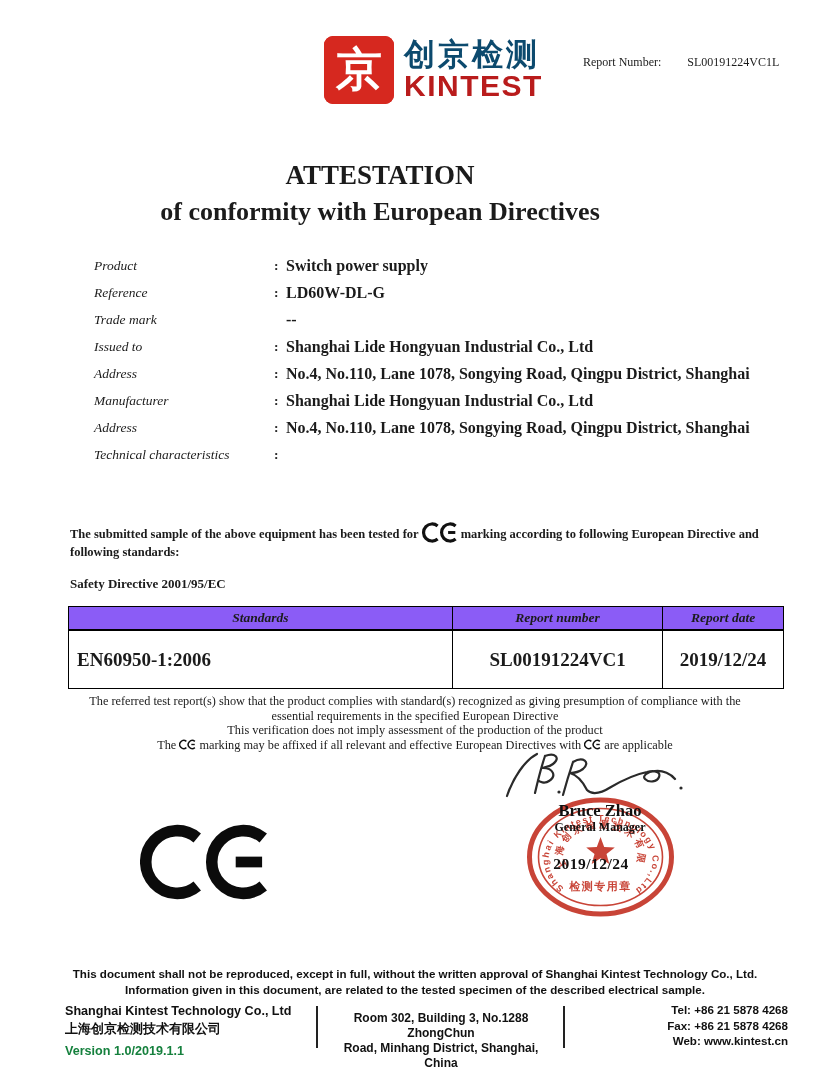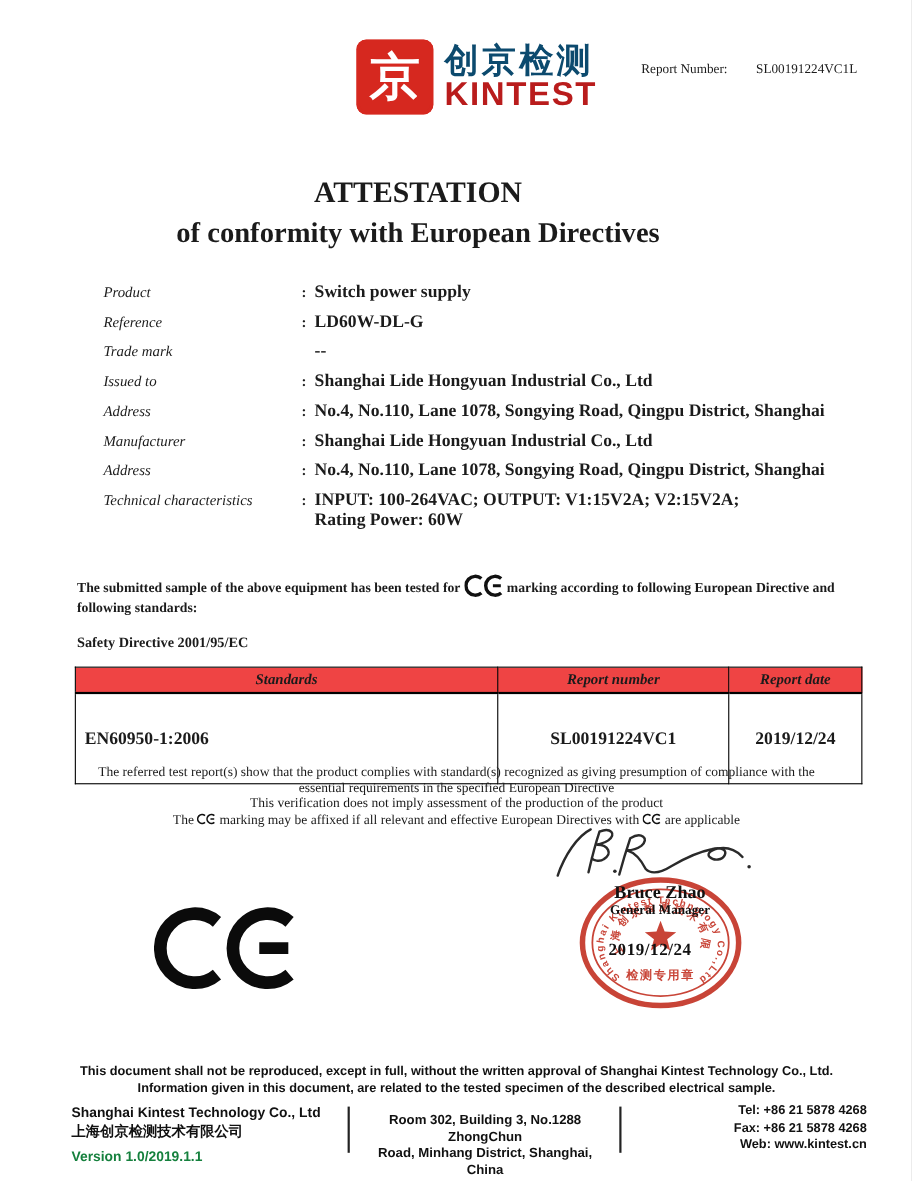--- a/index.html
+++ b/index.html
@@ -37,23 +37,23 @@
 
   
   .statement{left:70px; top:521px; width:720px; font-weight:bold; font-size:12.5px; line-height:17px;}
   .directive{left:70px; top:576px; font-weight:bold; font-size:13px;}
 
   .ce-inline{width:36px; height:23px; vertical-align:-6px; color:#111;}
   .ce-tiny{width:17px; height:11px; vertical-align:-1px; color:#111;}
 
   
   table.std{left:68px; top:606px; width:716px; border-collapse:collapse; position:absolute;}
-  table.std th{background:#ef4444; border:1.5px solid #000; border-bottom:2px solid #000;
+  table.std th{background:#8b5cf6; border:1.5px solid #000; border-bottom:2px solid #000;
                font-style:italic; font-weight:bold; font-size:13.5px; height:20px; padding:1px 4px;}
-  table.std td{border:1.5px solid #000; font-weight:bold; font-size:16px; height:53px; padding:14px 8px;}
+  table.std td{border:1.5px solid #000; font-weight:bold; font-size:19px; height:53px; padding:2px 8px;}
   td.c{text-align:center;}
 
   
   .compliance{left:40px; top:694px; width:750px; text-align:center; font-size:12.3px; line-height:14.5px;}
 
   
   .sig-svg{left:495px; top:748px;}
   .stamp-svg{left:523px; top:795px; opacity:.92;}
   .overlay{text-align:center; font-weight:bold; color:#111;}
   .ov-name{left:515px; top:801px; width:170px; font-size:16.5px;}
@@ -138,24 +138,20 @@
       <div class="dval">Shanghai Lide Hongyuan Industrial Co., Ltd</div>
     </div>
     <div class="drow">
       <div class="dlabel">Address</div>
       <div class="dsep">:</div>
       <div class="dval">No.4, No.110, Lane 1078, Songying Road, Qingpu District, Shanghai</div>
     </div>
     <div class="drow">
       <div class="dlabel">Technical characteristics</div>
       <div class="dsep">:</div>
-      <div class="dval">
-        <div>INPUT: 100-264VAC; OUTPUT: V1:15V2A; V2:15V2A;</div>
-        <div>Rating Power: 60W</div>
-      </div>
     </div>
   </div>
 
   <div class="abs statement">
     <span>The submitted sample of the above equipment has been tested for</span>
     <svg class="ce-inline">
         <use href="#ce"></use>
       </svg>
     <span>marking according to following European Directive and following standards:</span>
   </div>

